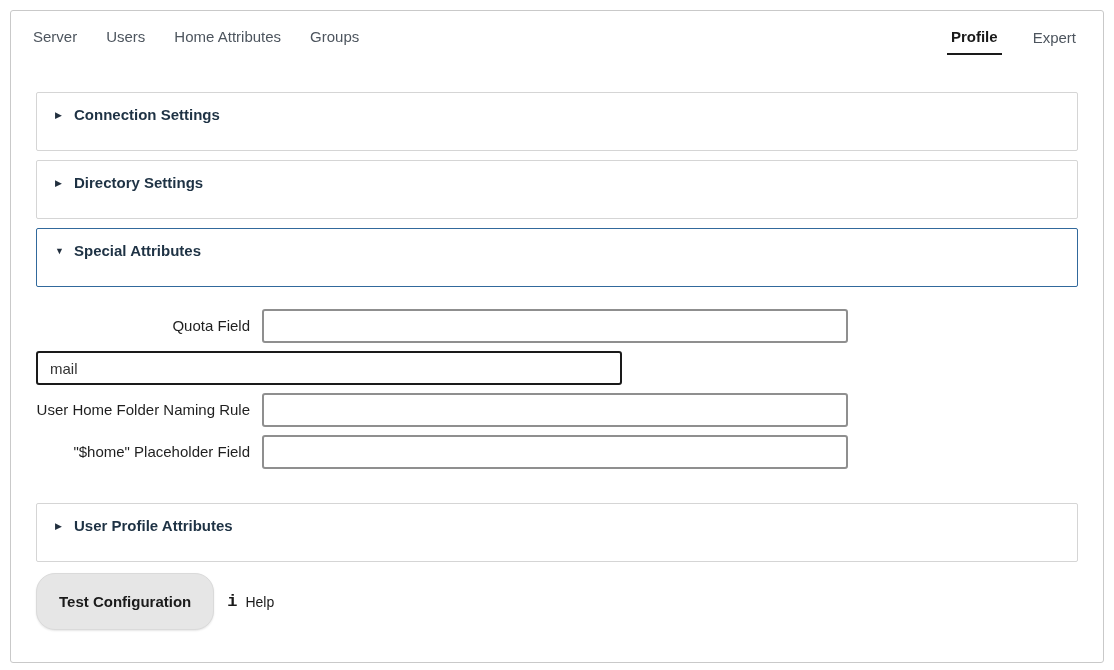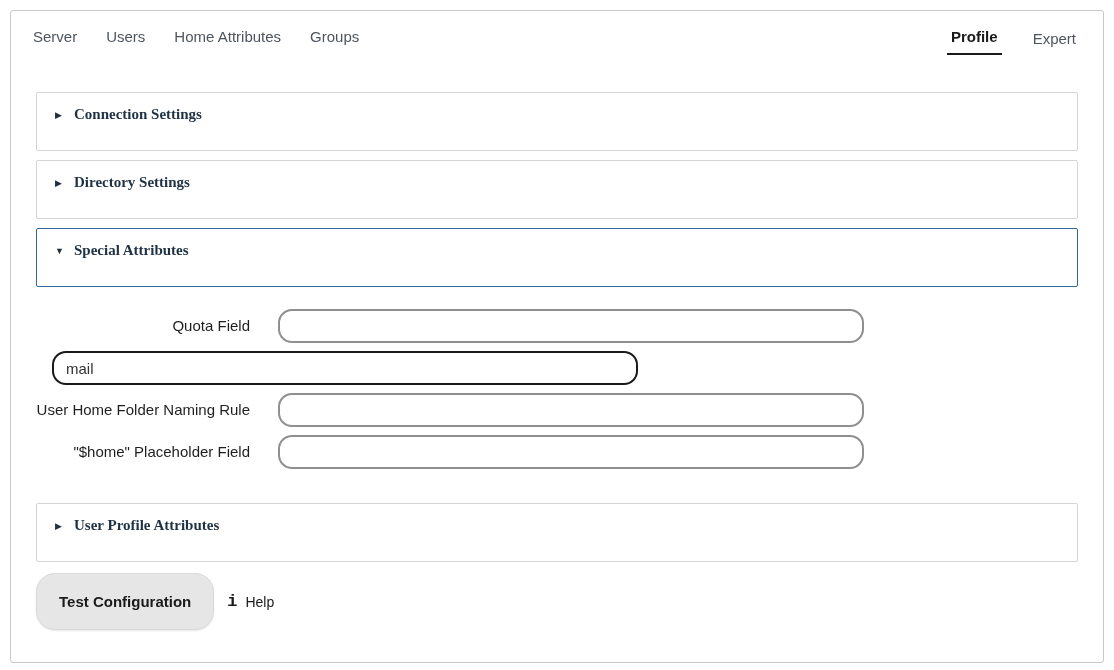--- a/index.html
+++ b/index.html
@@ -16,21 +16,21 @@
     border: 1px solid #c9c9c9;
     border-radius: 3px;
   }
   
   .tabbar {
     display: flex;
     justify-content: space-between;
     align-items: flex-start;
     padding: 13px 27px 0 22px;
   }
-  .tabs-left, .tabs-right { display: flex; align-items: flex-end; }
+  .tabs-left, .tabs-right { display: flex; align-items: center; }
   .tab {
     font-size: 15px;
     color: #4d555e;
     padding: 4px 0 8px 0;
     margin-right: 29px;
     cursor: pointer;
     white-space: nowrap;
   }
   .tabs-right .tab { margin-right: 0; margin-left: 31px; }
   .tab.active {
@@ -56,21 +56,20 @@
     font-size: 9px;
     color: #222f3e;
     width: 22px;
     flex: 0 0 22px;
     padding-left: 3px;
   }
   .section-title {
     font-size: 15px;
     font-weight: bold;
     color: #1e3244;
-    font-family: Liberation Serif, serif;
   }
   
   .section-content { padding: 22px 0 26px 0; }
   .field-row {
     display: flex;
     align-items: flex-start;
     margin-bottom: 8px;
   }
   .field-label {
     flex: 0 0 226px;
@@ -79,28 +78,27 @@
     padding-right: 12px;
     padding-top: 7px;
     font-size: 15px;
     color: #1f1f1f;
     line-height: 19px;
   }
   .field-input {
     width: 586px;
     height: 34px;
     border: 2px solid #8f8f8f;
-    border-radius: 14px;
+    border-radius: 3px;
     padding: 0 12px;
     font-size: 15px;
     font-family: "Liberation Sans", "DejaVu Sans", sans-serif;
     color: #333333;
     background: #ffffff;
     outline: none;
-    margin-left: 16px;
   }
   .field-input.focused { border-color: #1a1a1a; }
   
   .footer {
     display: flex;
     align-items: center;
     margin: 11px 0 0 25px;
   }
   .test-btn {
     background: #e6e6e6;

